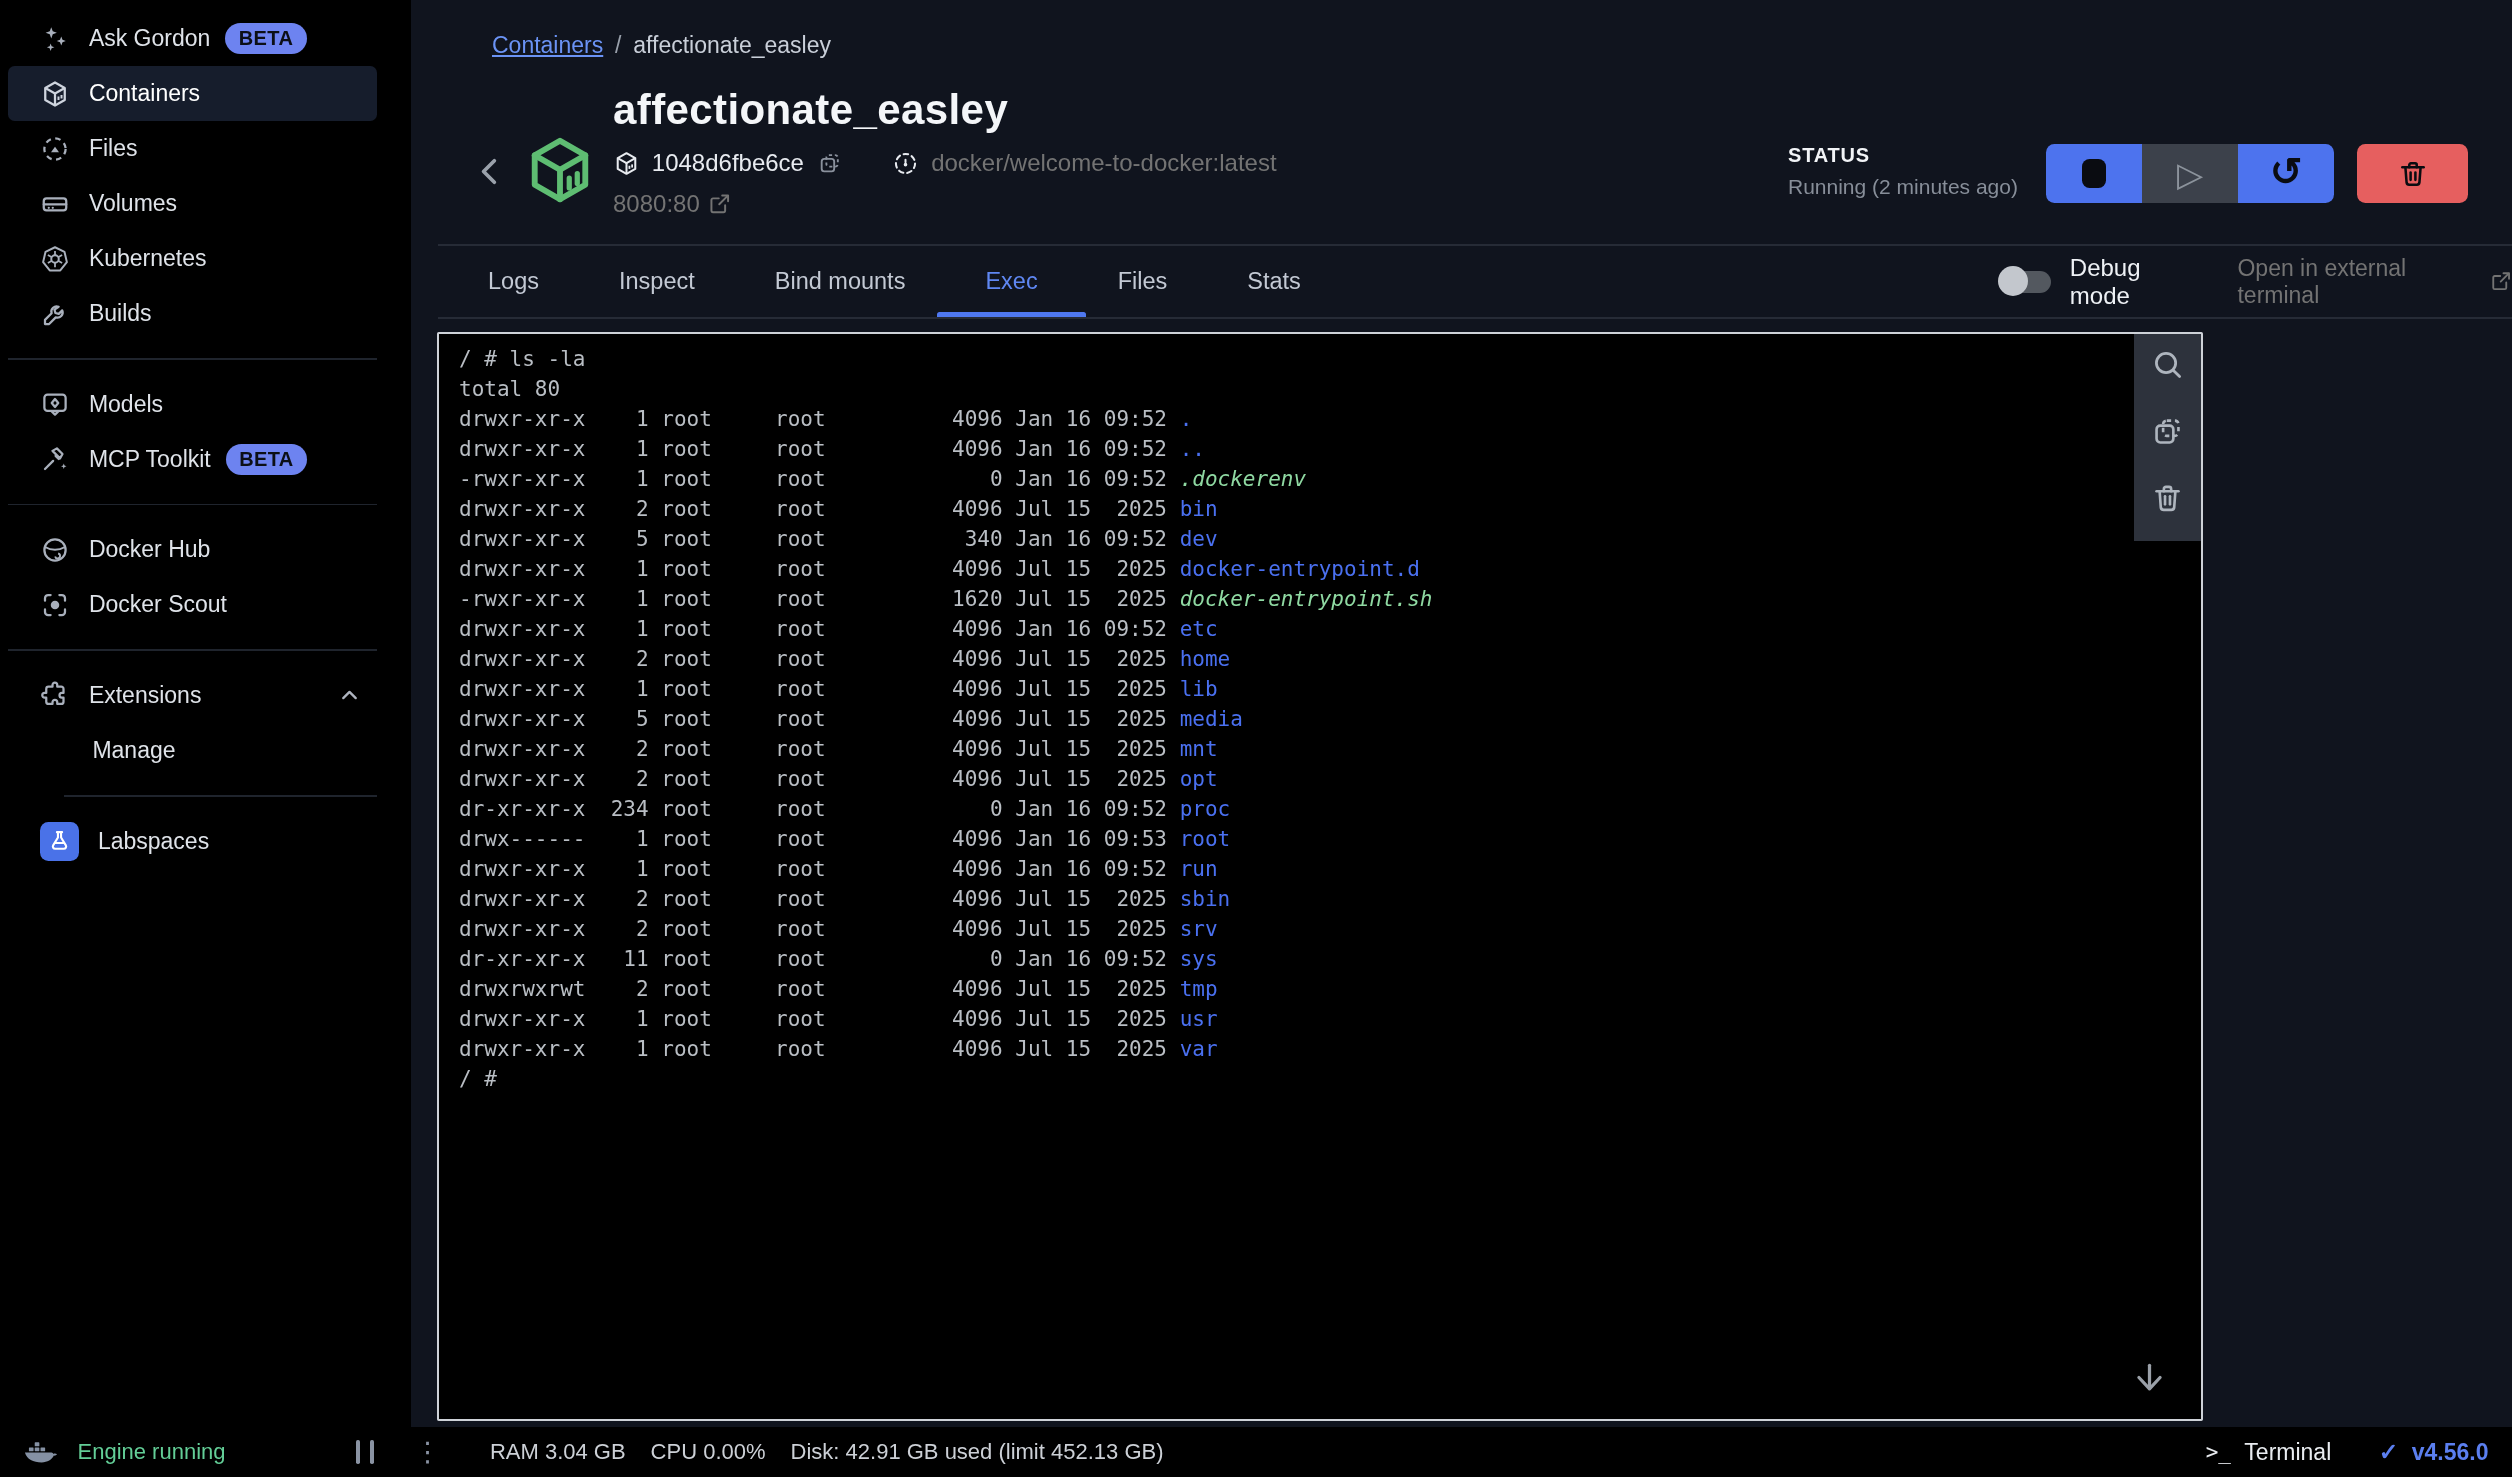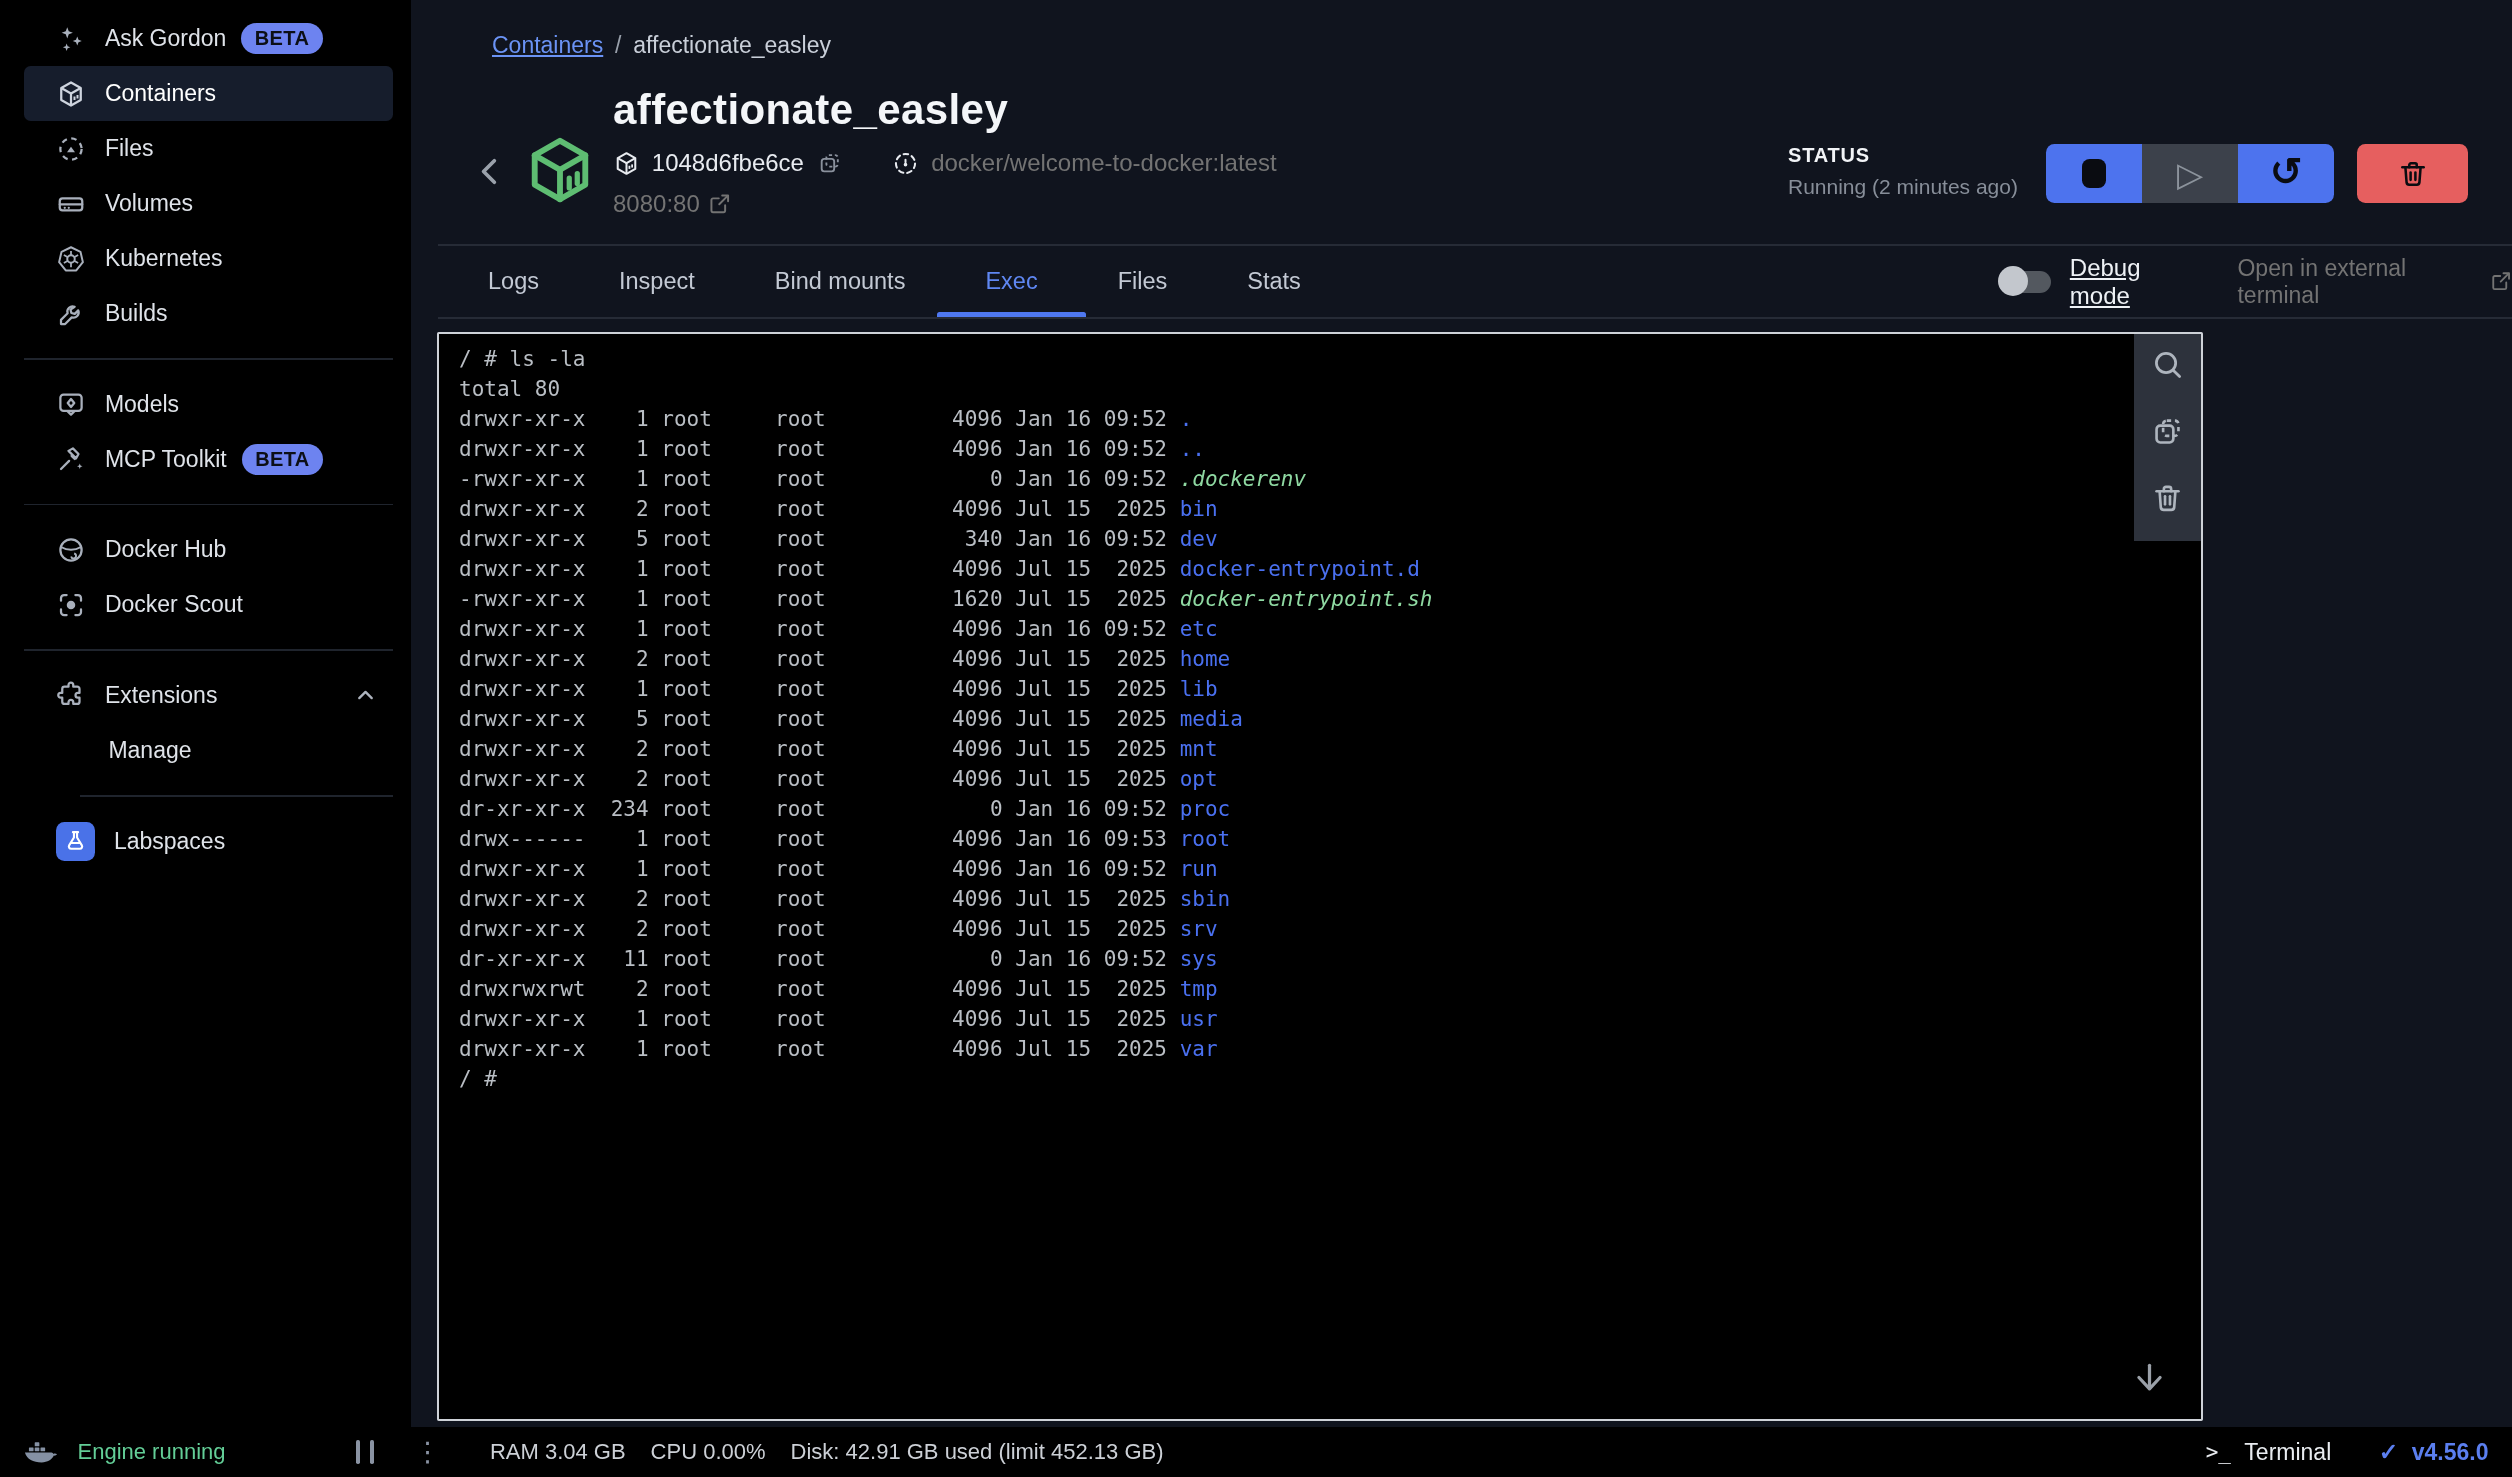--- a/index.html
+++ b/index.html
@@ -1,20 +1,20 @@
 <!DOCTYPE html>
 <html style="--accent_blue: #4d73ee; --link_blue: #6b93f5; --active_tab_blue: #5f87f2; --delete_red: #e65f5f; --running_green: #63ce97; --container_green: #5ebd72; --terminal_dir_blue: #4a70f0; --terminal_exec_green: #8fd9a2; --badge_blue: #6d83f0;font-size:13.4px"><head>
 <meta charset="utf-8">
 <style>
   * { margin:0; padding:0; box-sizing:border-box; }
   html,body { width:2512px; height:1478px; background:#000; font-family:"Liberation Sans", sans-serif; overflow:hidden; }
   .app { position:relative; width:2512px; height:1478px; background:#000; }
 
   
-  .sidebar { position:absolute; left:16px; top:0; width:411px; height:1427px; background:#000; padding-top:11px; }
+  .sidebar { position:absolute; left:0; top:0; width:411px; height:1427px; background:#000; padding-top:11px; }
   .sb-item { display:flex; align-items:center; height:55px; margin:0 34px 0 8.4px; padding-left:32px; border-radius:6.7px; color:#dfe3e9; font-size:23px; cursor:pointer; }
   .sb-item .sb-ic { width:30px; height:30px; margin-right:18.5px; color:#a9b0bc; flex:0 0 30px; display:flex; align-items:center; justify-content:center; }
   .sb-item.selected { background:#161d2c; color:#ffffff; }
   .sb-item.selected .sb-ic { color:#ced4de; }
   .sb-item.indent { padding-left:84px; }
   .sb-divider { height:1.7px; background:#1f242d; margin:17px 34px 17px 8.4px; }
   .sb-divider.inset { margin-left:64px; }
   .badge { margin-left:15px; background:#6d83f0; color:#0c0f16; font-size:20px; font-weight:bold; padding:4.2px 13.4px; border-radius:839px; letter-spacing:0.4px; }
   .sb-chev { margin-left:auto; margin-right:15px; color:#aeb4bf; width:25px; height:25px; }
   .ext-tile { width:39px; height:39px; border-radius:8.4px; background:#4a72e8; display:flex; align-items:center; justify-content:center; margin-right:18.5px; flex:0 0 39px; }
@@ -55,21 +55,21 @@
   .hdr-divider { position:absolute; left:27px; right:0; top:244px; height:1.7px; background:#262b36; }
   .tabs-row { position:absolute; left:77px; top:246px; height:71px; display:flex; gap:80px; align-items:center; }
   .tab { position:relative; font-size:23.5px; color:#c3c9d4; cursor:pointer; height:71px; display:flex; align-items:center; }
   .tab.active { color:#5f87f2; }
   .tab.active::after { content:""; position:absolute; left:-48px; right:-48px; bottom:0; height:5px; background:#4f78f0; border-radius:2.5px 2.5px 0 0; }
   .tabs-divider { position:absolute; left:27px; right:0; top:317px; height:1.7px; background:#262b36; }
 
   .debug-wrap { position:absolute; left:1589px; top:246px; height:71px; display:flex; align-items:center; gap:18.5px; }
   .toggle { position:relative; width:54px; height:22px; background:#53585f; border-radius:11.8px; cursor:pointer; }
   .toggle .knob { position:absolute; left:-1.7px; top:-4.2px; width:30px; height:30px; border-radius:50%; background:#c3c7cd; }
-  .debug-label { font-size:24px; color:#eef1f5;text-decoration:underline; }
+  .debug-label { font-size:24px; color:#eef1f5; }
   .ext-term { margin-left:18.5px; font-size:23px; }
 
   
   .term-panel { position:absolute; left:26px; top:332px; width:1766px; height:1089px; background:#000; border:2.5px solid #ced2d8; border-radius:1.7px; }
   .term-body { position:absolute; left:20px; top:10px; right:76px; bottom:10px; font-family:"DejaVu Sans Mono", monospace; font-size:21px; line-height:30px; color:#b9bec4; white-space:pre; }
   .tname.dir { color:#4a70f0; }
   .tname.exec { color:#8fd9a2;font-style:italic; }
   .term-toolbar { position:absolute; right:0; top:0; width:67px; height:207px; background:#2d323c; display:flex; flex-direction:column; align-items:center; padding-top:13.4px; gap:32px; }
   .term-toolbar .tbtn { width:35px; height:35px; color:#aeb5be; cursor:pointer; }
   .term-down { position:absolute; right:32px; bottom:22px; width:39px; height:39px; color:#9aa0a8; cursor:pointer; }

